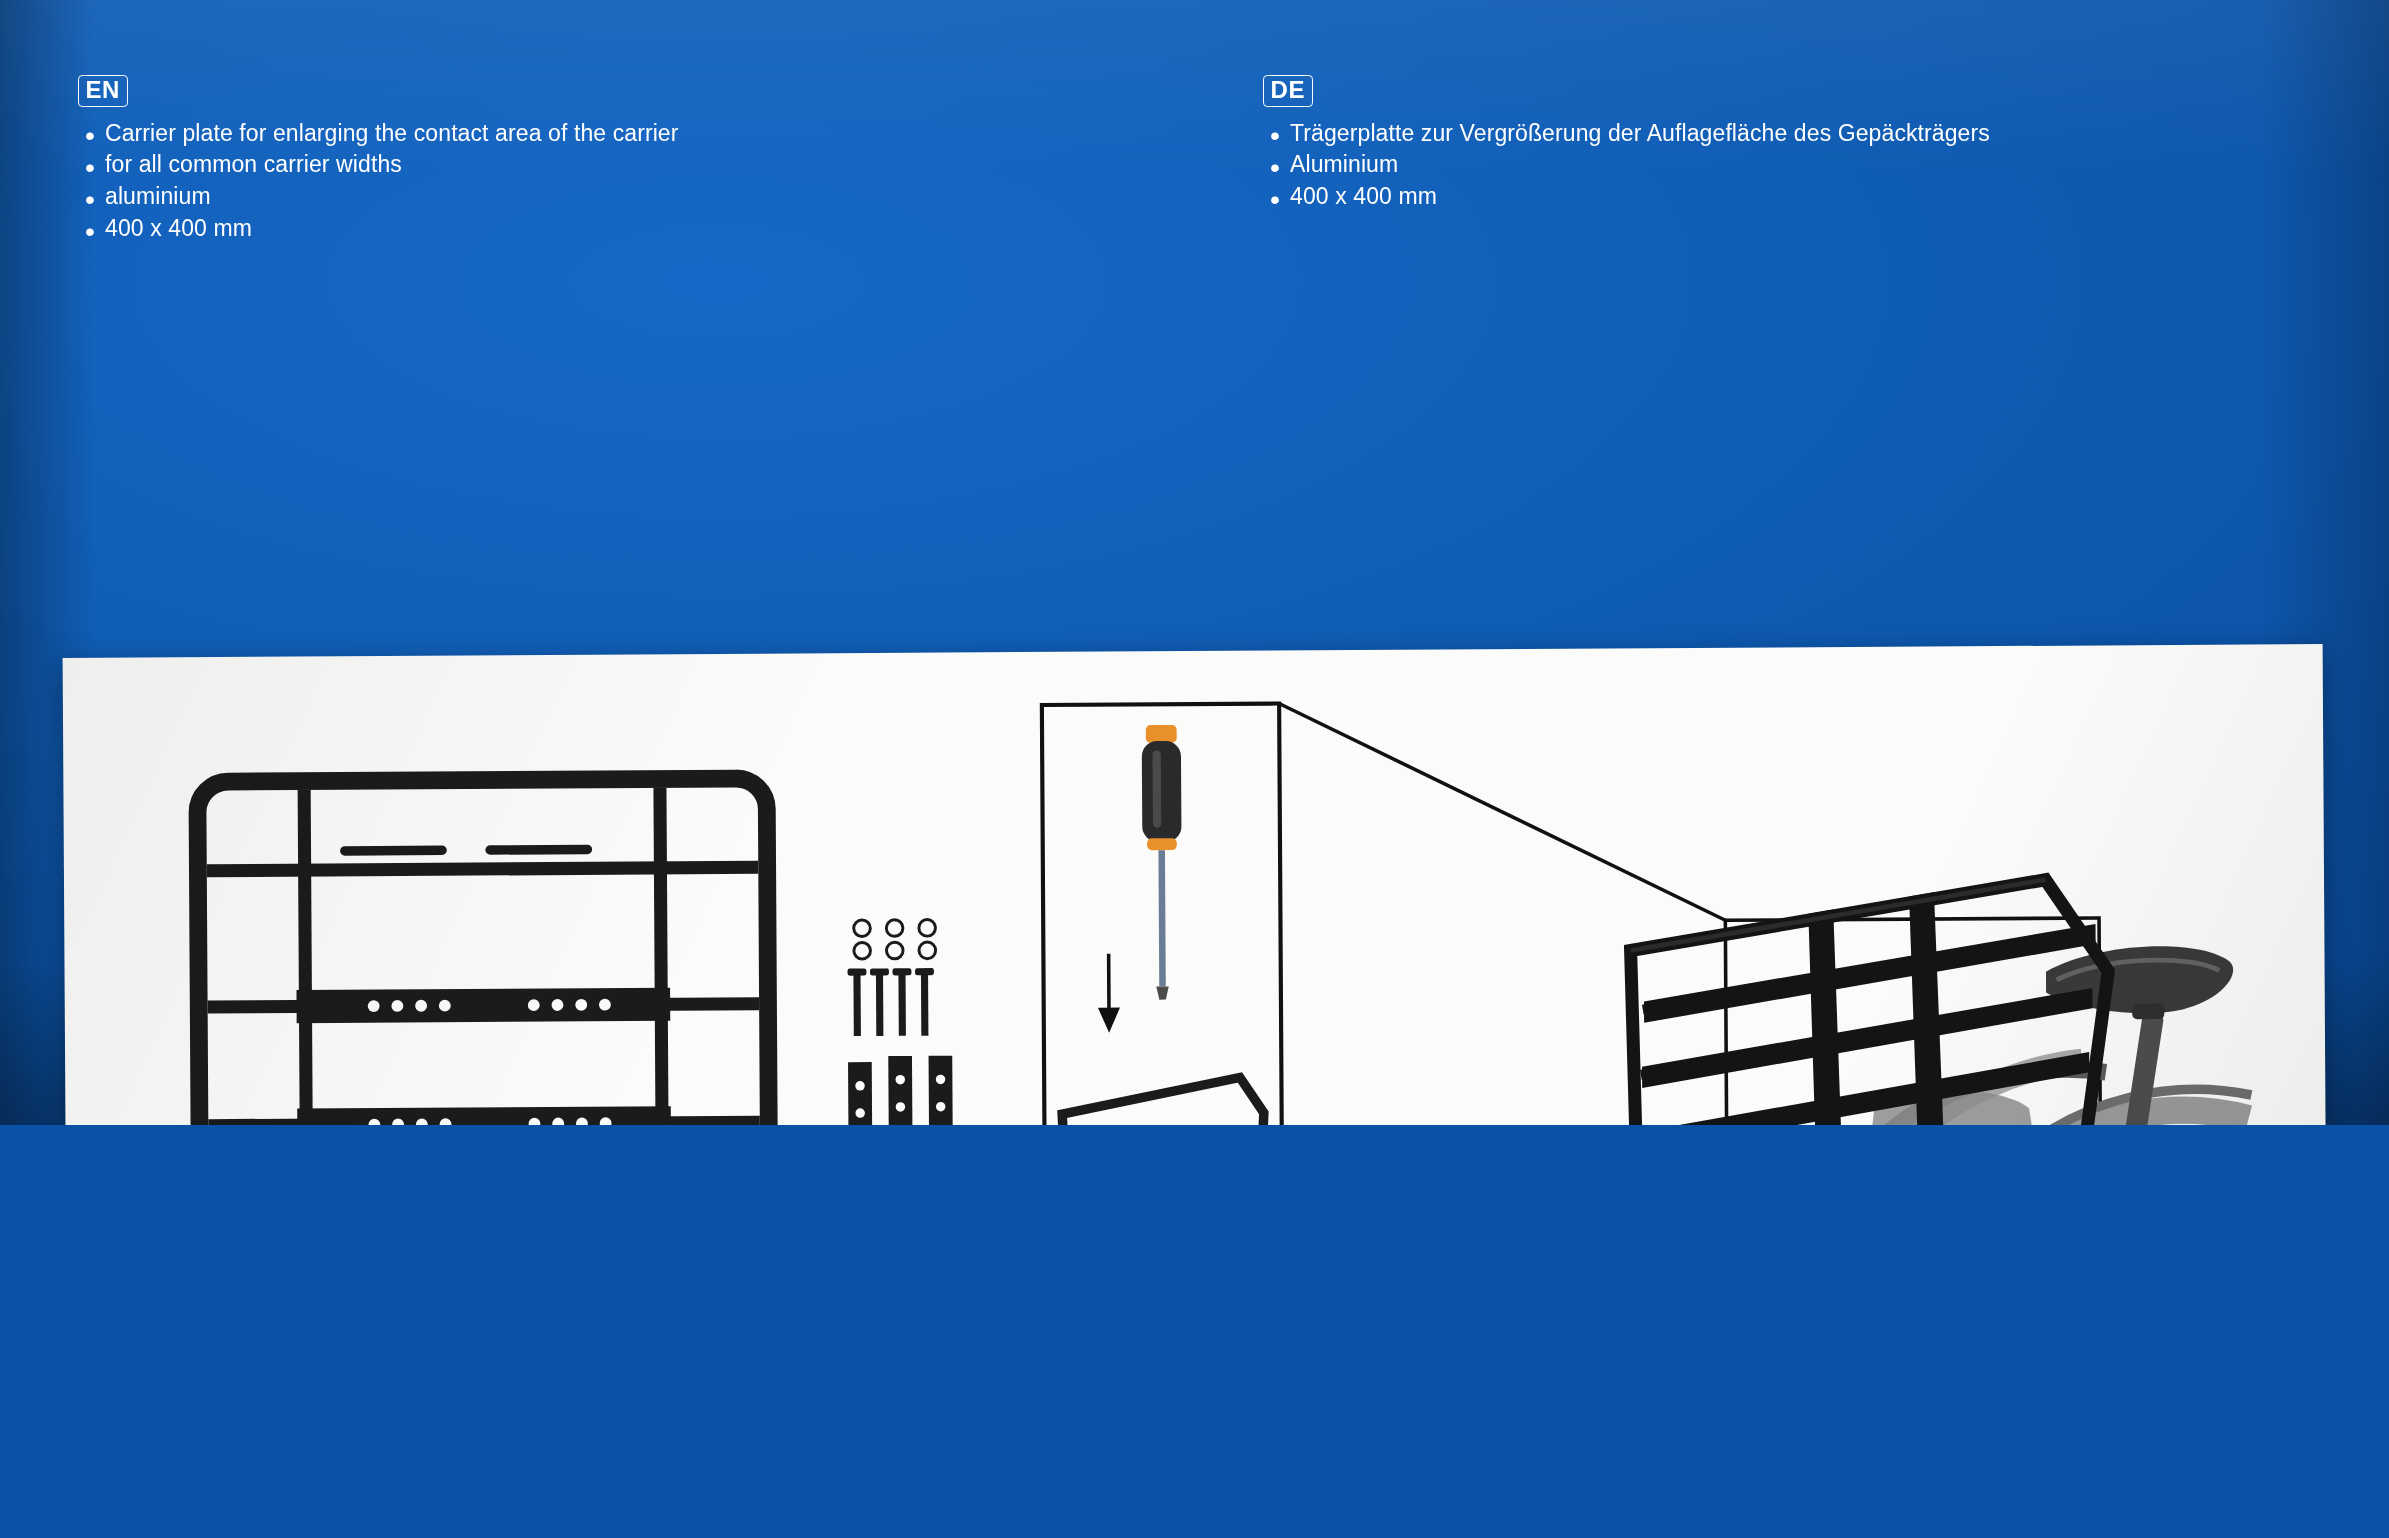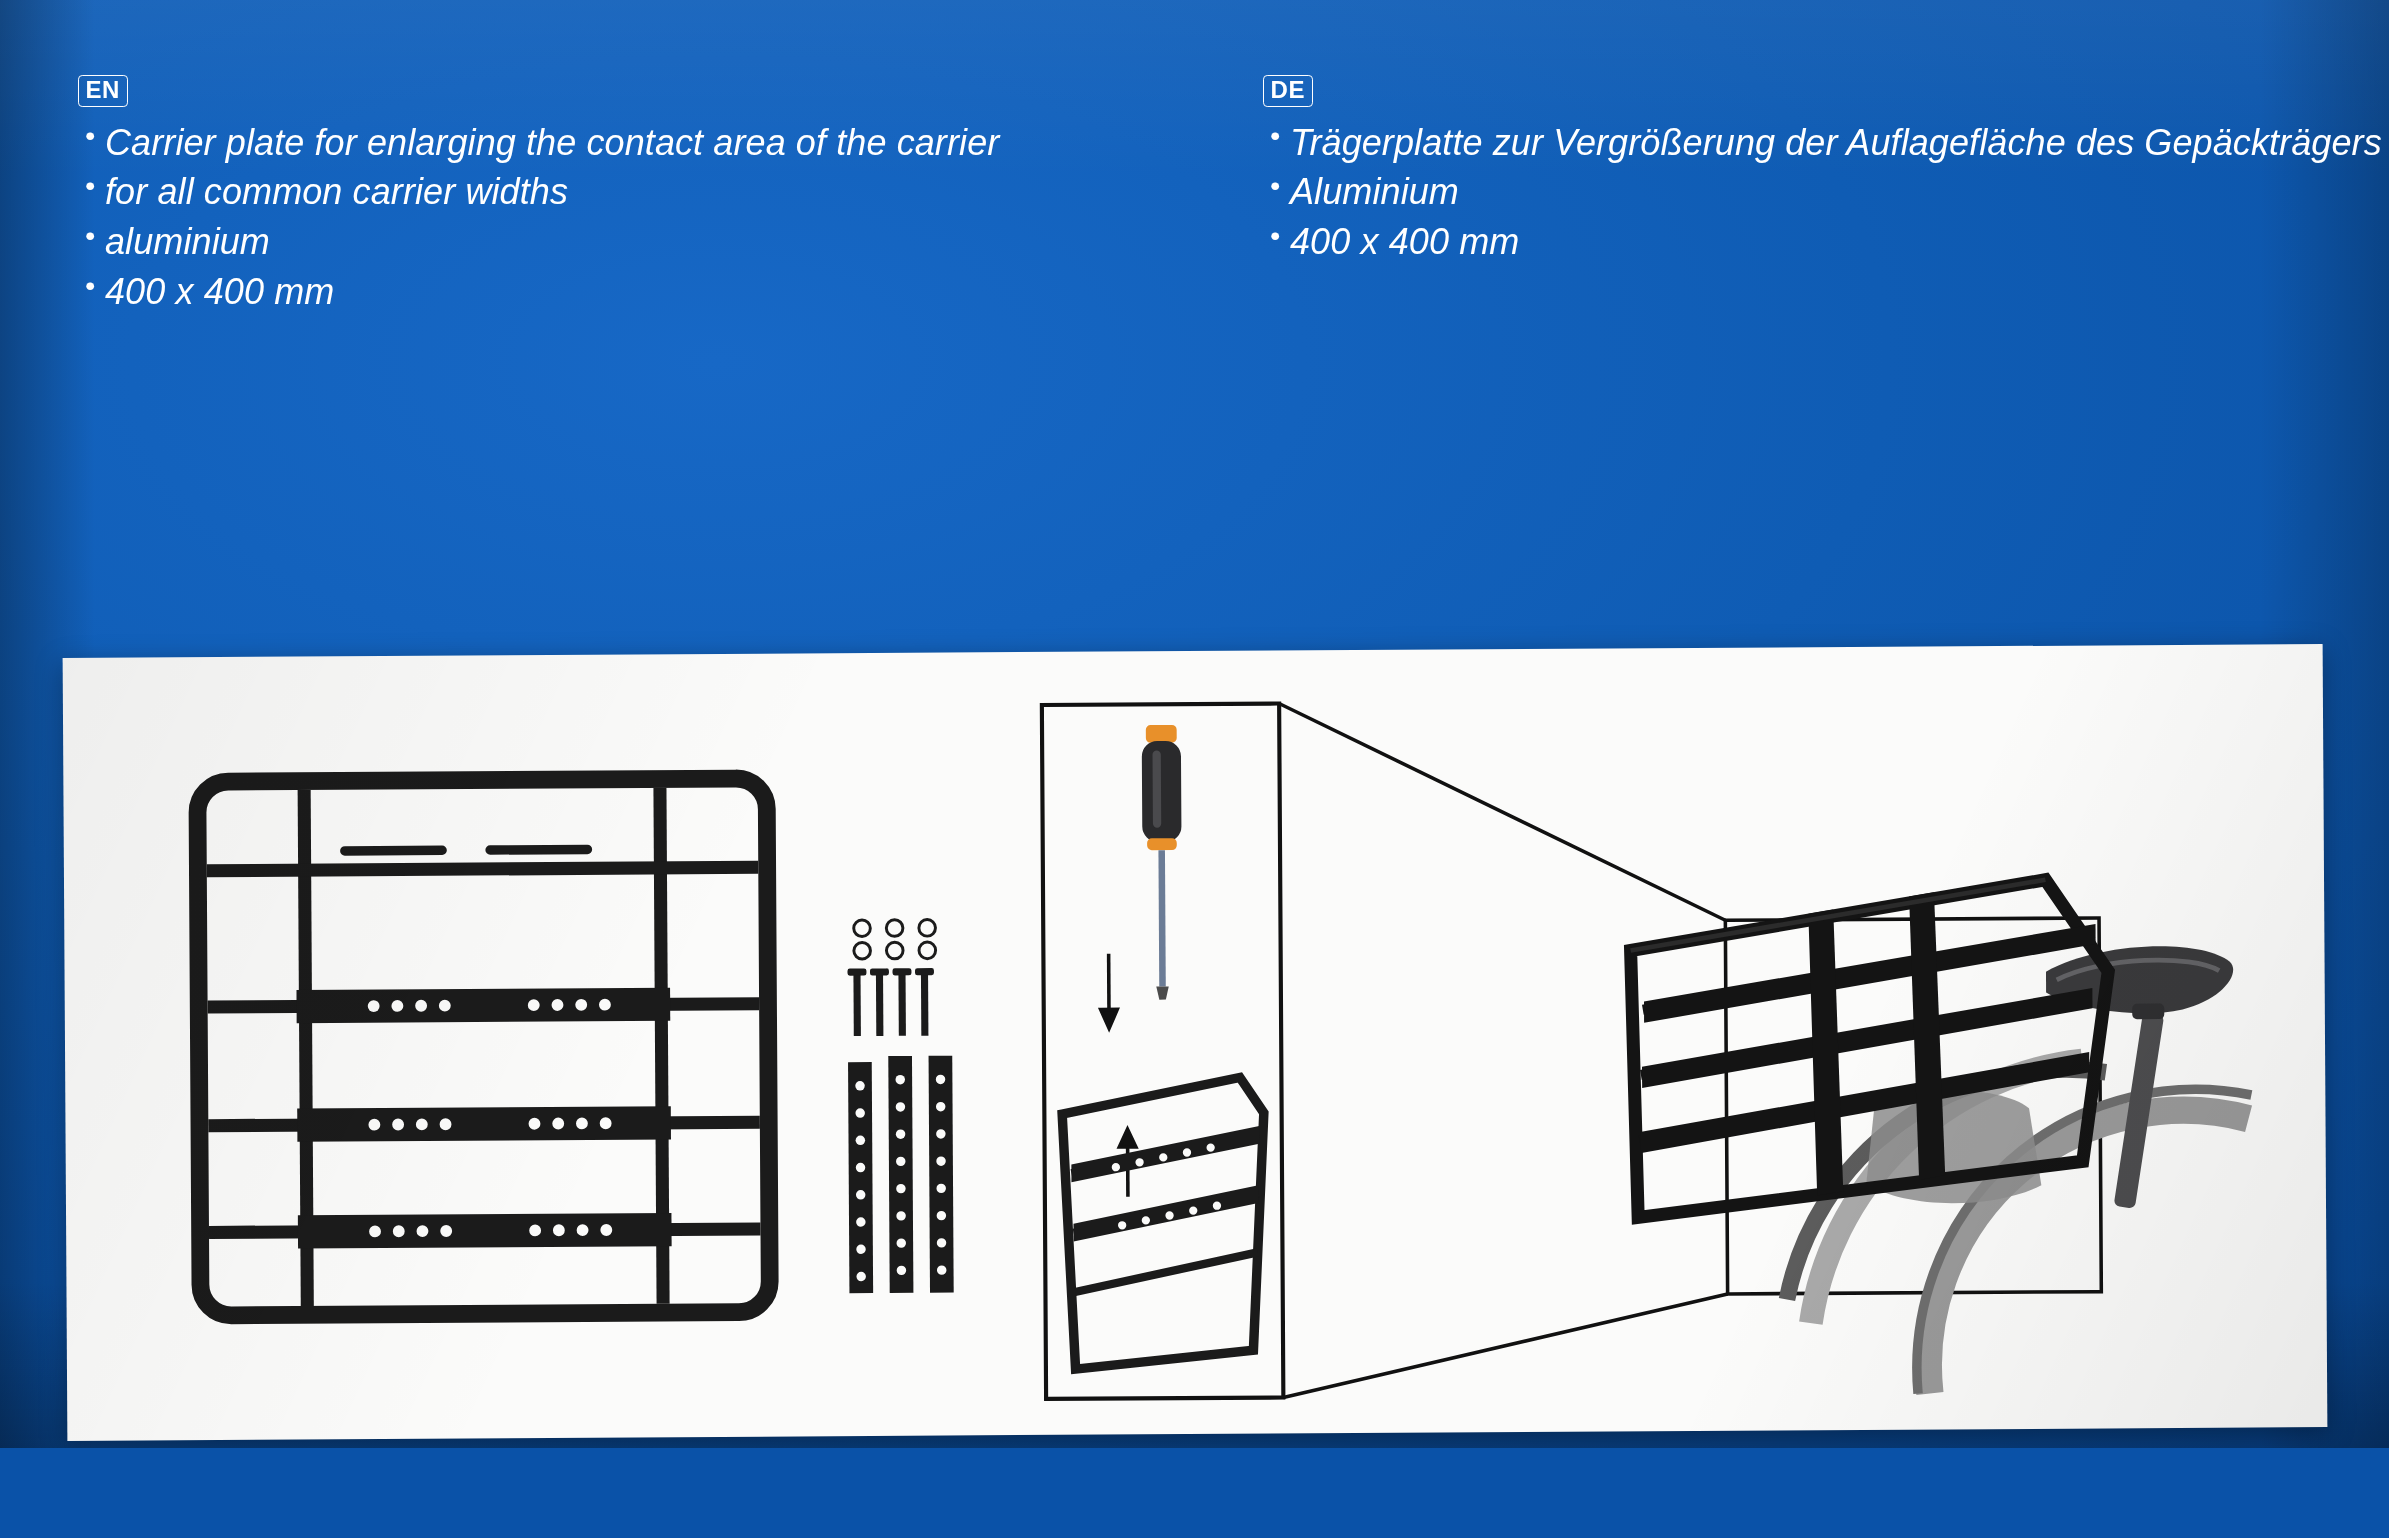--- a/index.html
+++ b/index.html
@@ -9,21 +9,21 @@
   body {
     width: 2389px;
     height: 1539px;
     overflow: hidden;
     font-family: "Liberation Sans", sans-serif;
     background: #0a52a8;
   }
   .page {
     position: relative;
     width: 2389px;
-    height: 1448px;
+    height: 1125px;
     
     background:
       radial-gradient(ellipse 140% 120% at 30% 25%, #1768c6 0%, #0f5cb4 35%, #0a4fa2 70%, #073e85 100%);
     overflow: hidden;
   }
   
   .page::before {
     content: "";
     position: absolute;
     inset: 0;
@@ -55,26 +55,25 @@
     color: #ffffff;
     margin-bottom: 10.7px;
   }
   ul.feature-list {
     list-style: none;
     margin: 0;
     padding: 0;
   }
   ul.feature-list li {
     position: relative;
-    font-size: 36px;
+    font-size: 23px;
     line-height: 1.38;
     letter-spacing: 0.1px;
     padding-left: 27px;
     white-space: nowrap;
-    font-style: italic;
   }
   ul.feature-list li::before {
     content: "•";
     position: absolute;
     left: 7.1px;
     top: -1.2px;
     font-size: 28.5px;
   }
 
   

